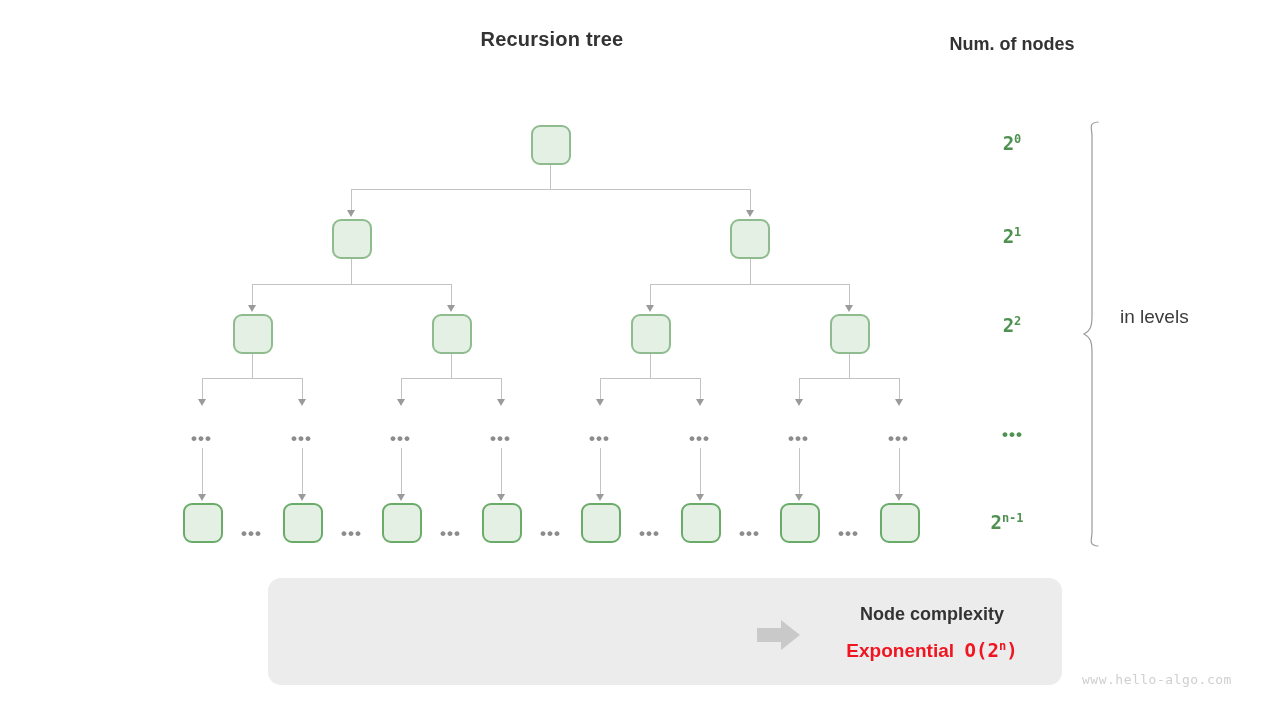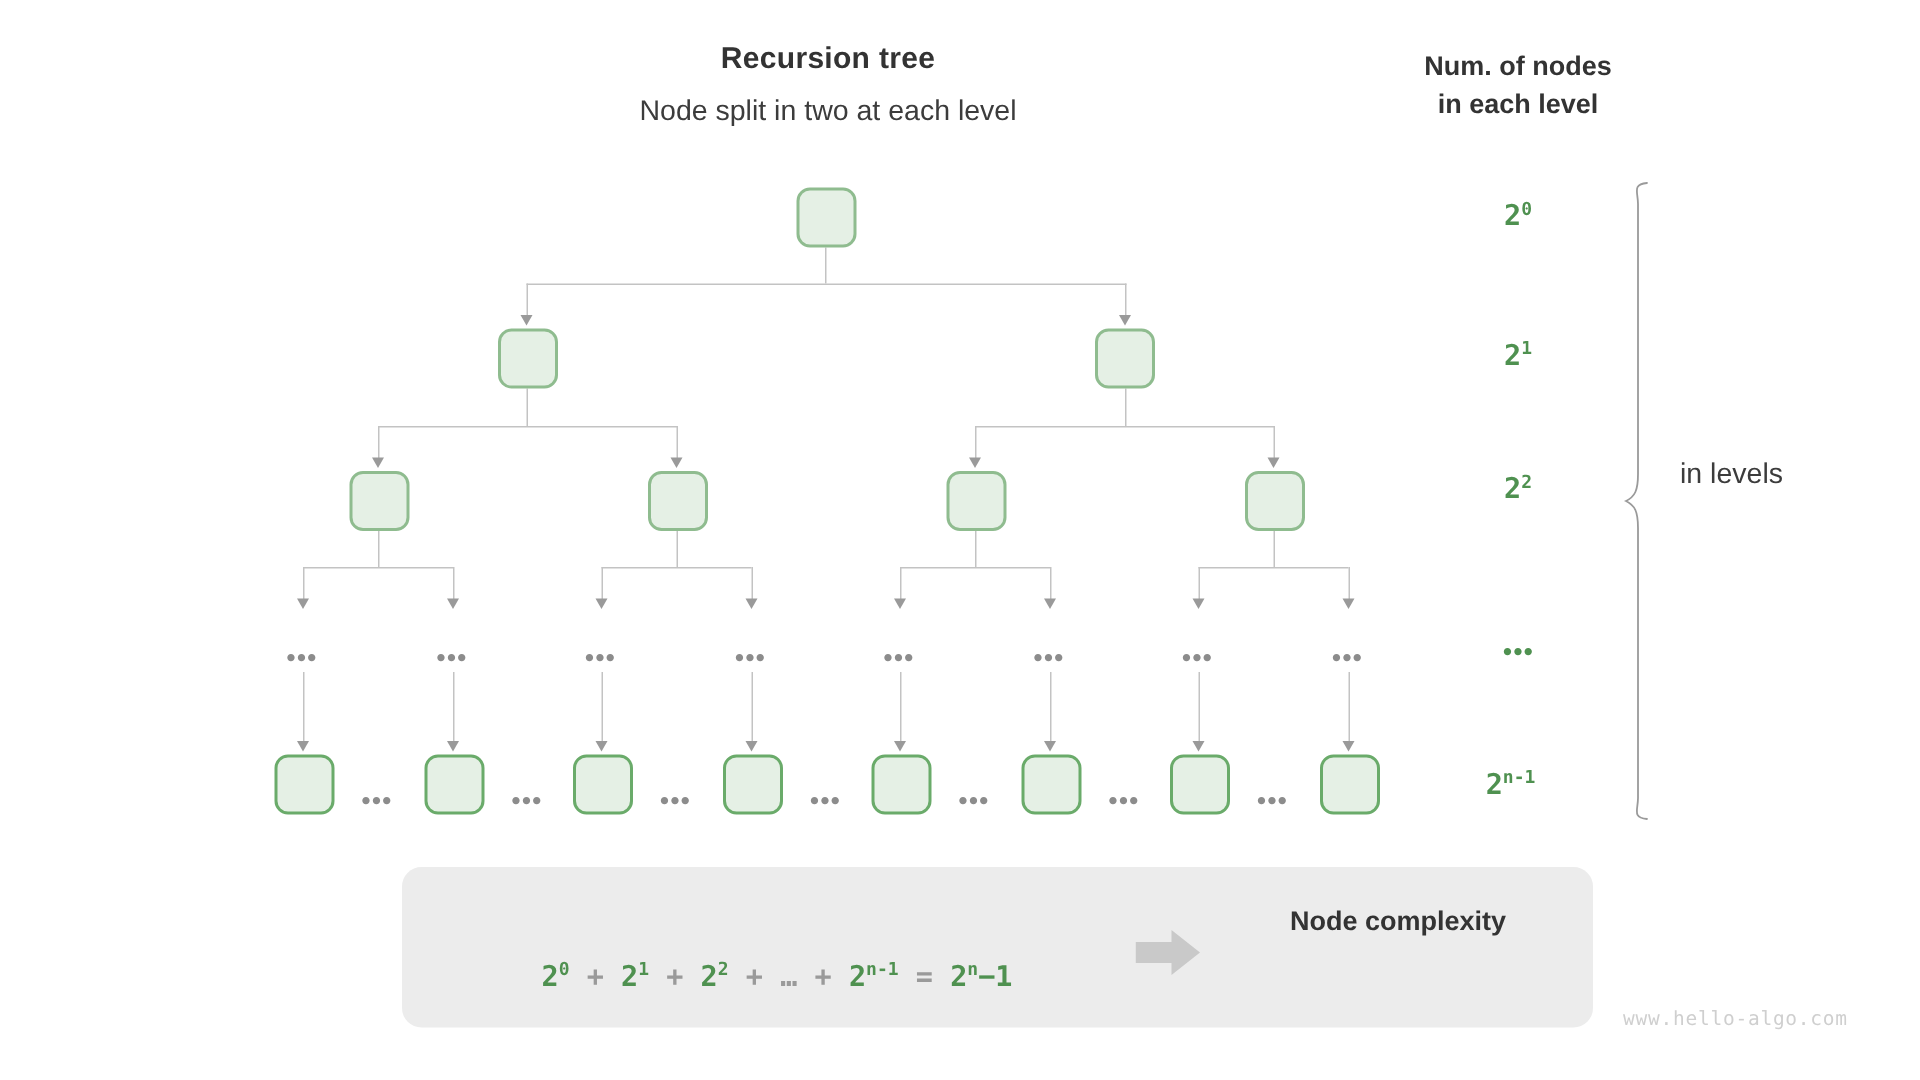--- a/index.html
+++ b/index.html
@@ -99,24 +99,22 @@
     font-family:"DejaVu Sans Mono","Liberation Mono",monospace;
     font-size:13px;color:#cfcfcf;letter-spacing:.5px;white-space:nowrap;
   }
 </style>
 </head>
 <body>
 
 <div class="stage">
 
   <div class="abs title">Recursion tree</div>
-  <div class="abs subtitle">Node split in two at each level</div>
   <div class="abs col-head">
     <div>Num. of nodes</div>
-    <div>in each level</div>
   </div>
 
   <div class="abs line vline" style="left:538px;top:165px;height:24px;"></div>
 
   <div class="abs line hline" style="left:339px;top:189px;width:400px;"></div>
   <div class="abs line vline" style="left:339px;top:189px;height:22px;"></div>
   <div class="abs line vline" style="left:738px;top:189px;height:22px;"></div>
   <div class="abs arrow" style="left:335px;top:210px;"></div>
   <div class="abs arrow" style="left:734px;top:210px;"></div>
 
@@ -234,35 +232,26 @@
     <path d="M16 2 C 6 3, 10 8, 10 16 L 10 196 C 10 207, 8 211, 2 214 C 8 217, 10 221, 10 232 L 10 412 C 10 420, 6 425, 16 426" stroke="#9a9a9a" stroke-width="1.2" fill="none" stroke-linecap="round"></path>
   </svg>
 
   <div class="abs levels">
     <div>in levels</div>
   </div>
 
   <div class="abs sumbox"></div>
 
 
-  <div class="abs sum-formula">
-    <span>2</span><sup>0</sup>
-    <span class="op">+</span>
-    <span>2</span><sup>1</sup>
-    <span class="op">+</span>
-    <span>2</span><sup>2</sup>
-    <span class="op">+</span>
-    <span class="op">…</span>
-    <span class="op">+</span>
-    <span>2</span><sup>n-1</sup>
-    <span class="op">=</span>
-    <span>2</span><sup>n</sup><span>−1</span>
-  </div>
 
   <svg class="abs big-arrow" viewBox="0 0 44 34" fill="none">
     <path d="M0 10 L24 10 L24 2 L43 17 L24 32 L24 24 L0 24 Z" fill="#c9c9c9"></path>
   </svg>
 
   <div class="abs sum-tc-title">Node complexity</div>
+  <div class="abs sum-tc-value">
+    <span>Exponential</span>&nbsp;
+    <span class="mono">O(2</span><sup class="mono">n</sup><span class="mono">)</span>
+  </div>
 
   <div class="abs watermark">www.hello-algo.com</div>
 
 </div>
 
 </body></html>

